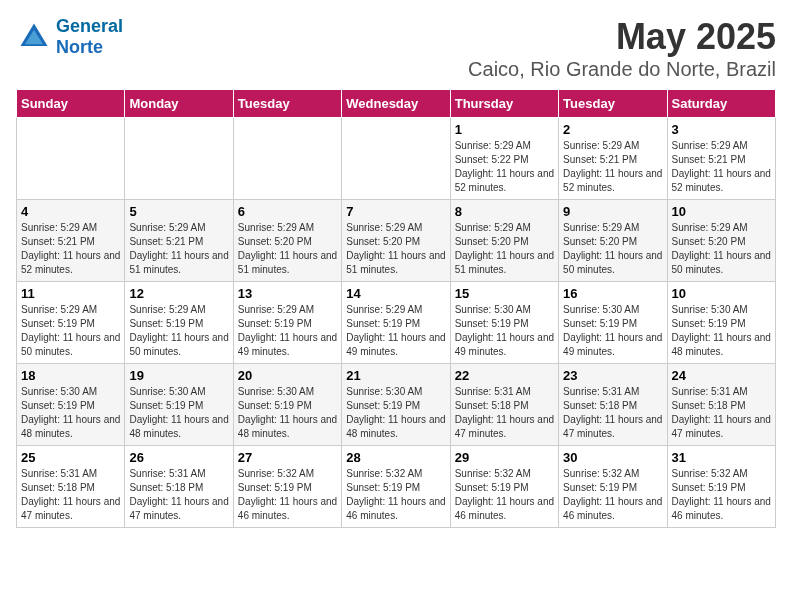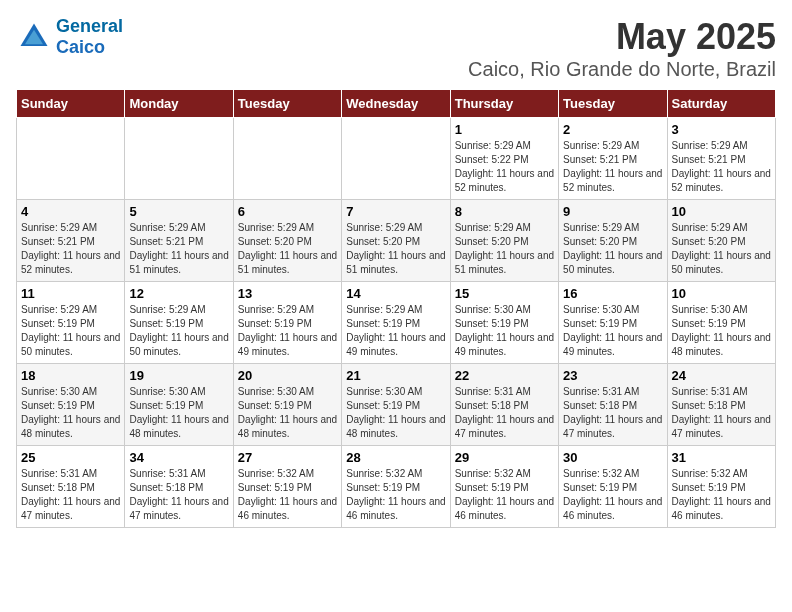--- a/index.html
+++ b/index.html
@@ -46,21 +46,21 @@
     .location-title {
       font-size: 20px;
       color: #555;
     }
     .calendar {
       width: 100%;
       border-collapse: collapse;
       font-size: 11px;
     }
     .calendar th {
-      background-color: #7f1d1d;
+      background-color: #be185d;
       color: #fff;
       text-align: left;
       padding: 6px 4px;
       font-size: 13px;
       border: 1px solid #fff;
     }
     .calendar td {
       border: 1px solid #ccc;
       vertical-align: top;
       padding: 4px;
@@ -89,21 +89,21 @@
 <body>
 
 <div class="header-area">
   <div class="logo">
     <svg class="logo-icon" viewBox="0 0 40 40">
       <polygon points="20,5 35,30 5,30" fill="#1a6bba"></polygon>
       <polygon points="20,12 30,28 10,28" fill="#4a9fd4"></polygon>
     </svg>
     <div>
       <span class="logo-text-general">General</span><br>
-      <span class="logo-text-blue">Caico</span>
+      <span class="logo-text-blue">Norte</span>
     </div>
   </div>
   <div class="title-area">
     <div class="month-title">May 2025</div>
     <div class="location-title">Caico, Rio Grande do Norte, Brazil</div>
   </div>
 </div>
 
 <table class="calendar">
   <thead>
@@ -275,21 +275,21 @@
         </td>
       </tr>
       <tr>
         <td>
           <div class="day-number">25</div>
           <div class="day-info" style="white-space: pre-line;">Sunrise: 5:31 AM
 Sunset: 5:18 PM
 Daylight: 11 hours and 47 minutes.</div>
         </td>
         <td>
-          <div class="day-number">34</div>
+          <div class="day-number">26</div>
           <div class="day-info" style="white-space: pre-line;">Sunrise: 5:31 AM
 Sunset: 5:18 PM
 Daylight: 11 hours and 47 minutes.</div>
         </td>
         <td>
           <div class="day-number">27</div>
           <div class="day-info" style="white-space: pre-line;">Sunrise: 5:32 AM
 Sunset: 5:19 PM
 Daylight: 11 hours and 46 minutes.</div>
         </td>

